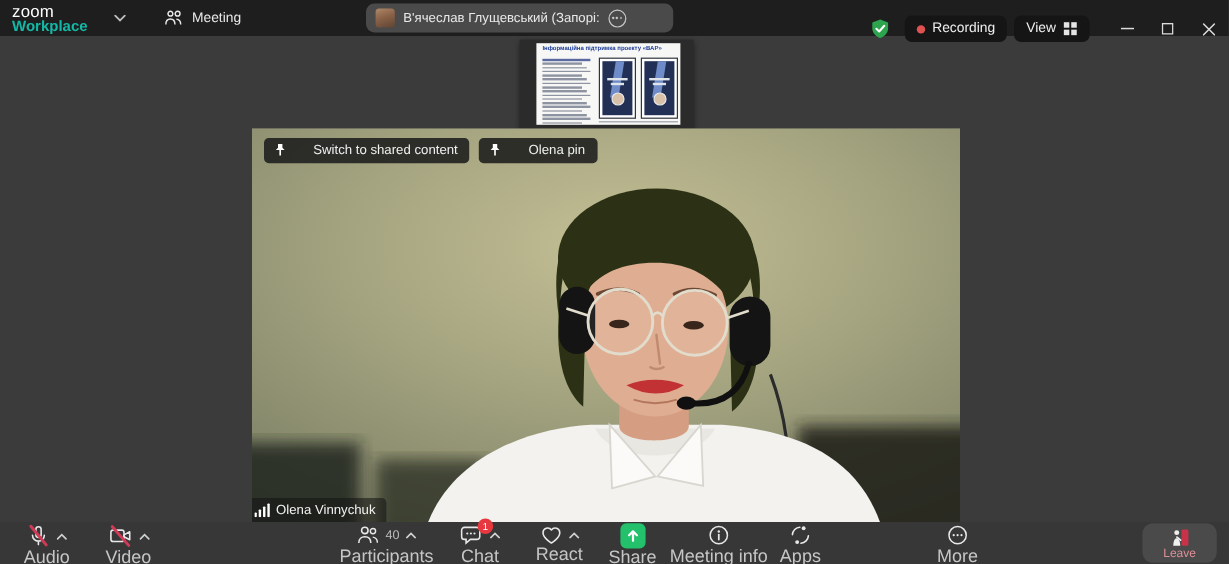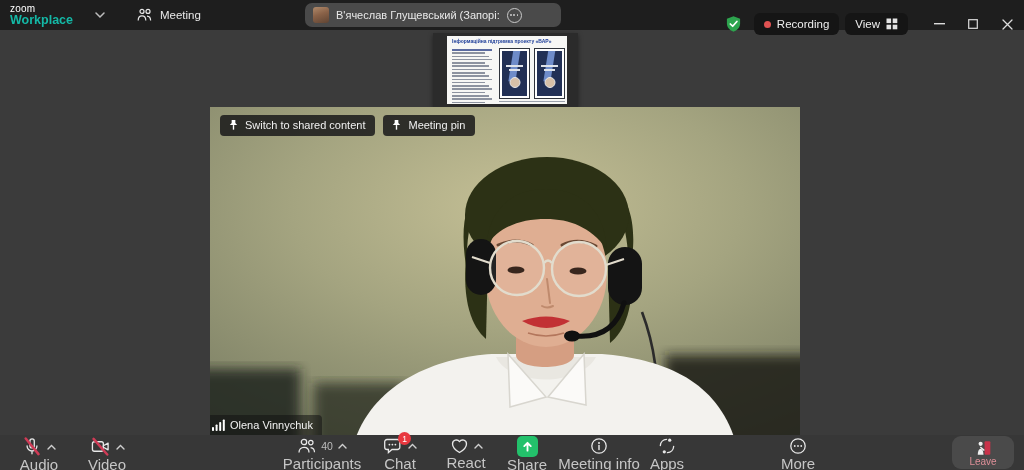--- a/index.html
+++ b/index.html
@@ -4,21 +4,21 @@
 <style>
   * { margin:0; padding:0; box-sizing:border-box; }
   html,body { width:1024px; height:470px; overflow:hidden; background:#3b3b3b;
               font-family:"Liberation Sans", sans-serif; }
   .app { position:relative; width:1024px; height:470px; background:#3b3b3b; }
 
   
   .titlebar { position:absolute; top:0; left:0; width:1024px; height:30px;
               background:#1e1e1e; display:flex; align-items:center; }
   .logo { margin-left:10px; line-height:1; cursor:default; }
-  .logo .zl { display:block; font-size:10px; color:#fff; letter-spacing:.2px; }
+  .logo .zl { display:block; font-size:14px; color:#fff; letter-spacing:.2px; }
   .logo .wl { display:block; font-size:12.5px; font-weight:bold; color:#14b8a6; }
   .tb-chev { margin-left:22px; display:flex; align-items:center; }
   .meeting-item { margin-left:32px; display:flex; align-items:center; gap:7px;
                   color:#e8e8e8; font-size:11.5px; }
   .active-tab { position:absolute; left:305px; top:3px; height:24px; width:256px;
                 background:#4a4a4a; border-radius:7px; display:flex; align-items:center;
                 padding:0 8px; gap:7px; }
   .tab-avatar { width:16px; height:16px; border-radius:3px; flex:0 0 auto;
                 background:linear-gradient(160deg,#b08a6b 0%,#8a6248 45%,#5f4433 100%); }
   .tab-label { color:#e9e9e9; font-size:11px; white-space:nowrap; overflow:hidden; }
@@ -55,21 +55,21 @@
   .cert1 { left:52px; } .cert2 { left:87px; }
   .doc-caption { position:absolute; left:52px; top:65px; width:66px; }
   .doc-caption i { display:block; height:1.3px; margin-bottom:1.5px; background:#9aa0ab; }
   .doc-caption i:nth-child(2){ width:90%; }
 
   
   .video { position:absolute; left:210px; top:107px; width:590px; height:328px;
            background:#8a8d72; overflow:hidden; }
   .overlay-btns { position:absolute; left:10px; top:8px; display:flex; gap:8px; }
   .pin-btn { background:rgba(28,28,28,.88); color:#f0f0f0; font-size:11px;
-             border-radius:4px; padding:4px 10px 5px 8px; display:flex; align-items:center; gap:6px; }
+             border-radius:4px; padding:4px 10px 5px 8px; display:flex; align-items:center; gap:22px; }
   .name-tag { position:absolute; left:0; bottom:0; background:rgba(18,18,18,.55);
               border-top-right-radius:4px; padding:3px 9px 4px 2px;
               display:flex; align-items:center; gap:5px; color:#f2f2f2; font-size:11px; }
 
   
   .toolbar { position:absolute; left:0; bottom:0; width:1024px; height:35px; background:#373737; }
   .titem { position:absolute; top:2px; height:32px; display:flex; flex-direction:column;
            align-items:center; justify-content:flex-start; }
   .titem .row { height:19px; display:flex; align-items:center; gap:5px; }
   .titem .lbl { font-size:15px; color:#c6c6c6; line-height:1; margin-top:1px; white-space:nowrap; }
@@ -267,21 +267,21 @@
           <path d="M4 1h4v3.4l2 2H2l2-2z" fill="#fff"></path>
           <line x1="6" y1="6.6" x2="6" y2="11.6" stroke="#fff" stroke-width="1.5"></line>
         </svg>
         <span>Switch to shared content</span>
       </div>
       <div class="pin-btn">
         <svg width="11" height="12" viewBox="0 0 12 13">
           <path d="M4 1h4v3.4l2 2H2l2-2z" fill="#fff"></path>
           <line x1="6" y1="6.6" x2="6" y2="11.6" stroke="#fff" stroke-width="1.5"></line>
         </svg>
-        <span>Meeting pin</span>
+        <span>Olena pin</span>
       </div>
     </div>
 
     <div class="name-tag">
       <svg width="13" height="13" viewBox="0 0 13 13">
         <rect x="0" y="9" width="2" height="4" fill="#fff" rx="0.8"></rect>
         <rect x="3.6" y="6.5" width="2" height="6.5" fill="#fff" rx="0.8"></rect>
         <rect x="7.2" y="4" width="2" height="9" fill="#fff" rx="0.8"></rect>
         <rect x="10.8" y="1.5" width="2" height="11.5" fill="#fff" rx="0.8"></rect>
       </svg>

